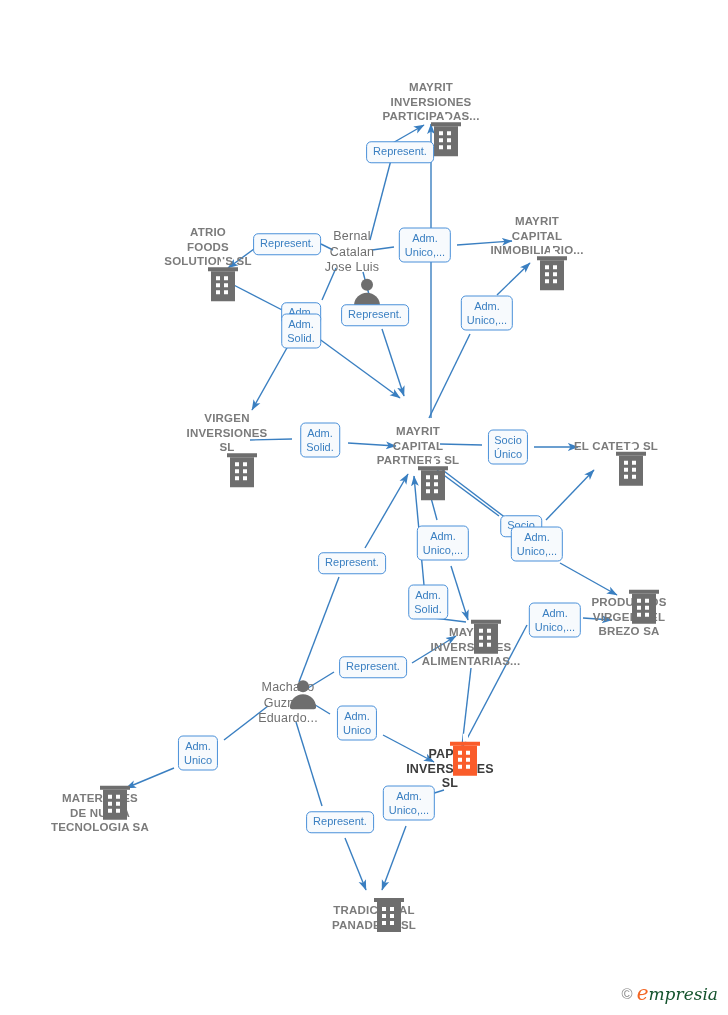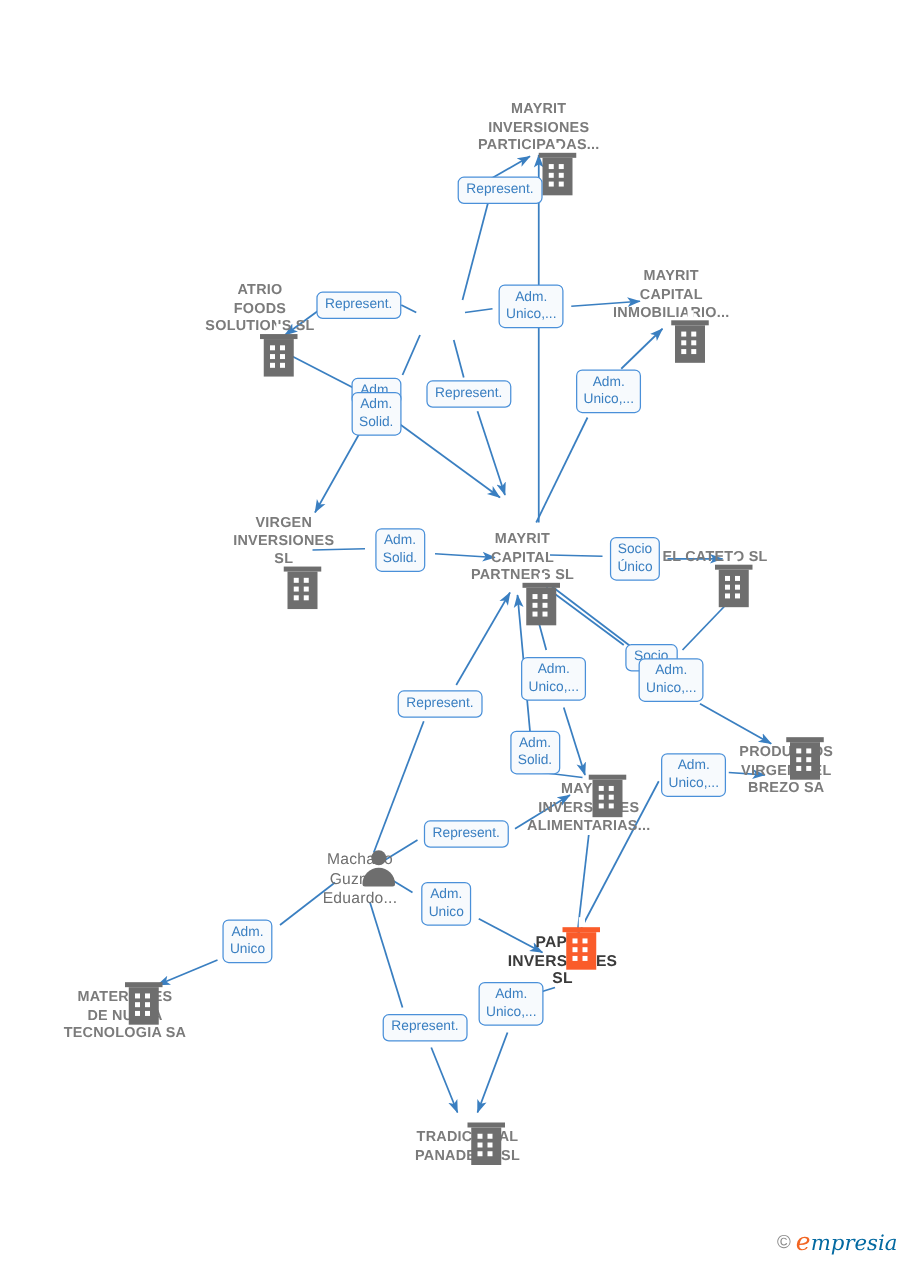--- a/index.html
+++ b/index.html
@@ -45,21 +45,21 @@
     color:#3a7fc1;font-size:11px;line-height:13.5px;text-align:center;
     padding:3px 6px;white-space:pre-line;box-sizing:border-box;
   }
   .elabel.two{padding:3px 5px;}
 
   
   #wm{position:absolute;right:10px;bottom:10px;display:flex;align-items:center;gap:4px;}
   #wm .c{color:#8a8a8a;font-size:15px;}
   #wm .brand{font-family:"DejaVu Serif","Liberation Serif",serif;font-size:17px;font-style:italic;}
   #wm .brand .e{color:#f26522;font-size:20px;}
-  #wm .brand .rest{color:#0369a1;}
+  #wm .brand .rest{color:#14532d;}
 </style>
 </head>
 <body>
 
 <div id="graph">
 
   <svg class="edges" viewBox="0 0 728 1015">
     <defs>
       <marker id="arw" markerWidth="9" markerHeight="9" refX="7.2" refY="3.2" orient="auto" markerUnits="strokeWidth">
         <path d="M0,0.4 L7.6,3.2 L0,6 L1.9,3.2 z" fill="#3a7fc1"></path>
@@ -155,20 +155,28 @@
     <span class="icon">
       <span class="bld"><span class="body"></span>
         <span class="w" style="left:8px;top:5px"></span><span class="w" style="left:16px;top:5px"></span>
         <span class="w" style="left:8px;top:12px"></span><span class="w" style="left:16px;top:12px"></span>
         <span class="w" style="left:8px;top:19px"></span><span class="w" style="left:16px;top:19px"></span>
         <span class="door"></span><span class="base"></span>
       </span>
     </span>
   </div>
 
+  <div class="node person cap-above" style="left:352px;top:253px">
+    <span class="caption">Bernal
+Catalan
+Jose Luis</span>
+    <span class="icon">
+      <span class="per"><span class="head"></span><span class="body"></span></span>
+    </span>
+  </div>
 
   <div class="node cap-above" style="left:537px;top:237px">
     <span class="caption">MAYRIT
 CAPITAL
 INMOBILIARIO...</span>
     <span class="icon">
       <span class="bld"><span class="body"></span>
         <span class="w" style="left:8px;top:5px"></span><span class="w" style="left:16px;top:5px"></span>
         <span class="w" style="left:8px;top:12px"></span><span class="w" style="left:16px;top:12px"></span>
         <span class="w" style="left:8px;top:19px"></span><span class="w" style="left:16px;top:19px"></span>
@@ -198,21 +206,21 @@
     <span class="icon">
       <span class="bld"><span class="body"></span>
         <span class="w" style="left:8px;top:5px"></span><span class="w" style="left:16px;top:5px"></span>
         <span class="w" style="left:8px;top:12px"></span><span class="w" style="left:16px;top:12px"></span>
         <span class="w" style="left:8px;top:19px"></span><span class="w" style="left:16px;top:19px"></span>
         <span class="door"></span><span class="base"></span>
       </span>
     </span>
   </div>
 
-  <div class="node cap-above" style="left:572px;top:447px">
+  <div class="node cap-above" style="left:616px;top:447px">
     <span class="caption">EL CATETO SL</span>
     <span class="icon">
       <span class="bld"><span class="body"></span>
         <span class="w" style="left:8px;top:5px"></span><span class="w" style="left:16px;top:5px"></span>
         <span class="w" style="left:8px;top:12px"></span><span class="w" style="left:16px;top:12px"></span>
         <span class="w" style="left:8px;top:19px"></span><span class="w" style="left:16px;top:19px"></span>
         <span class="door"></span><span class="base"></span>
       </span>
     </span>
   </div>

